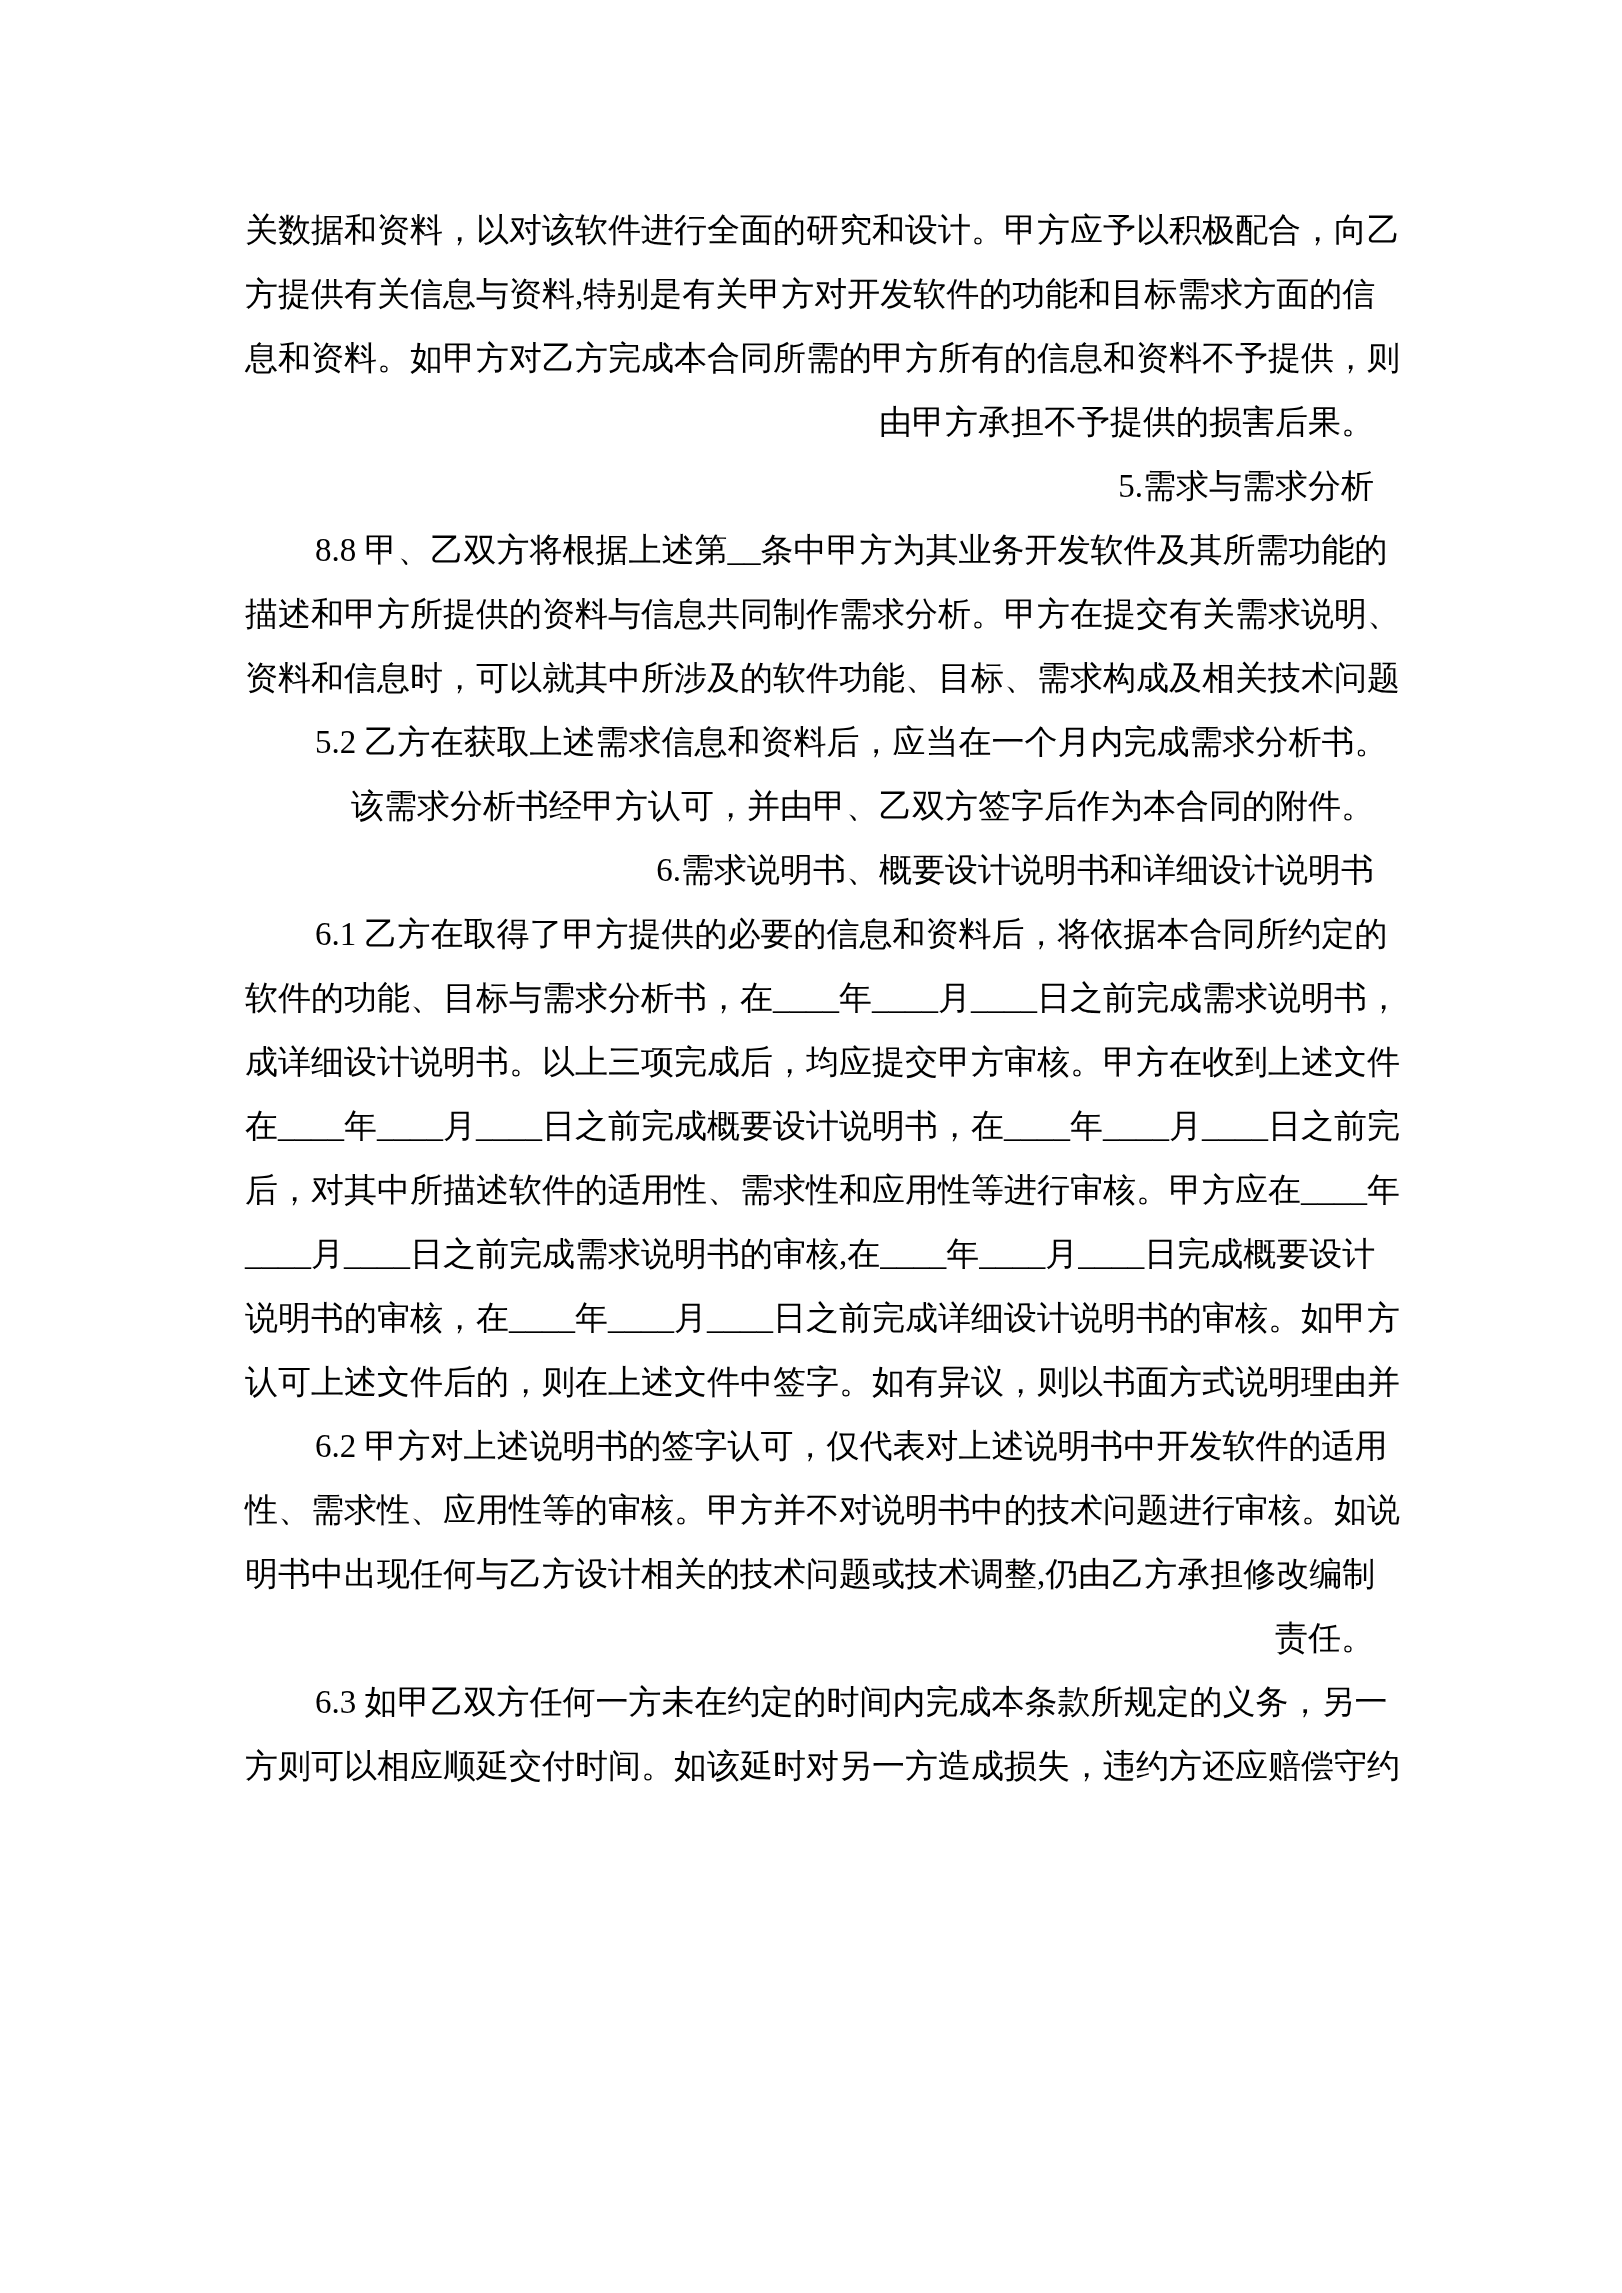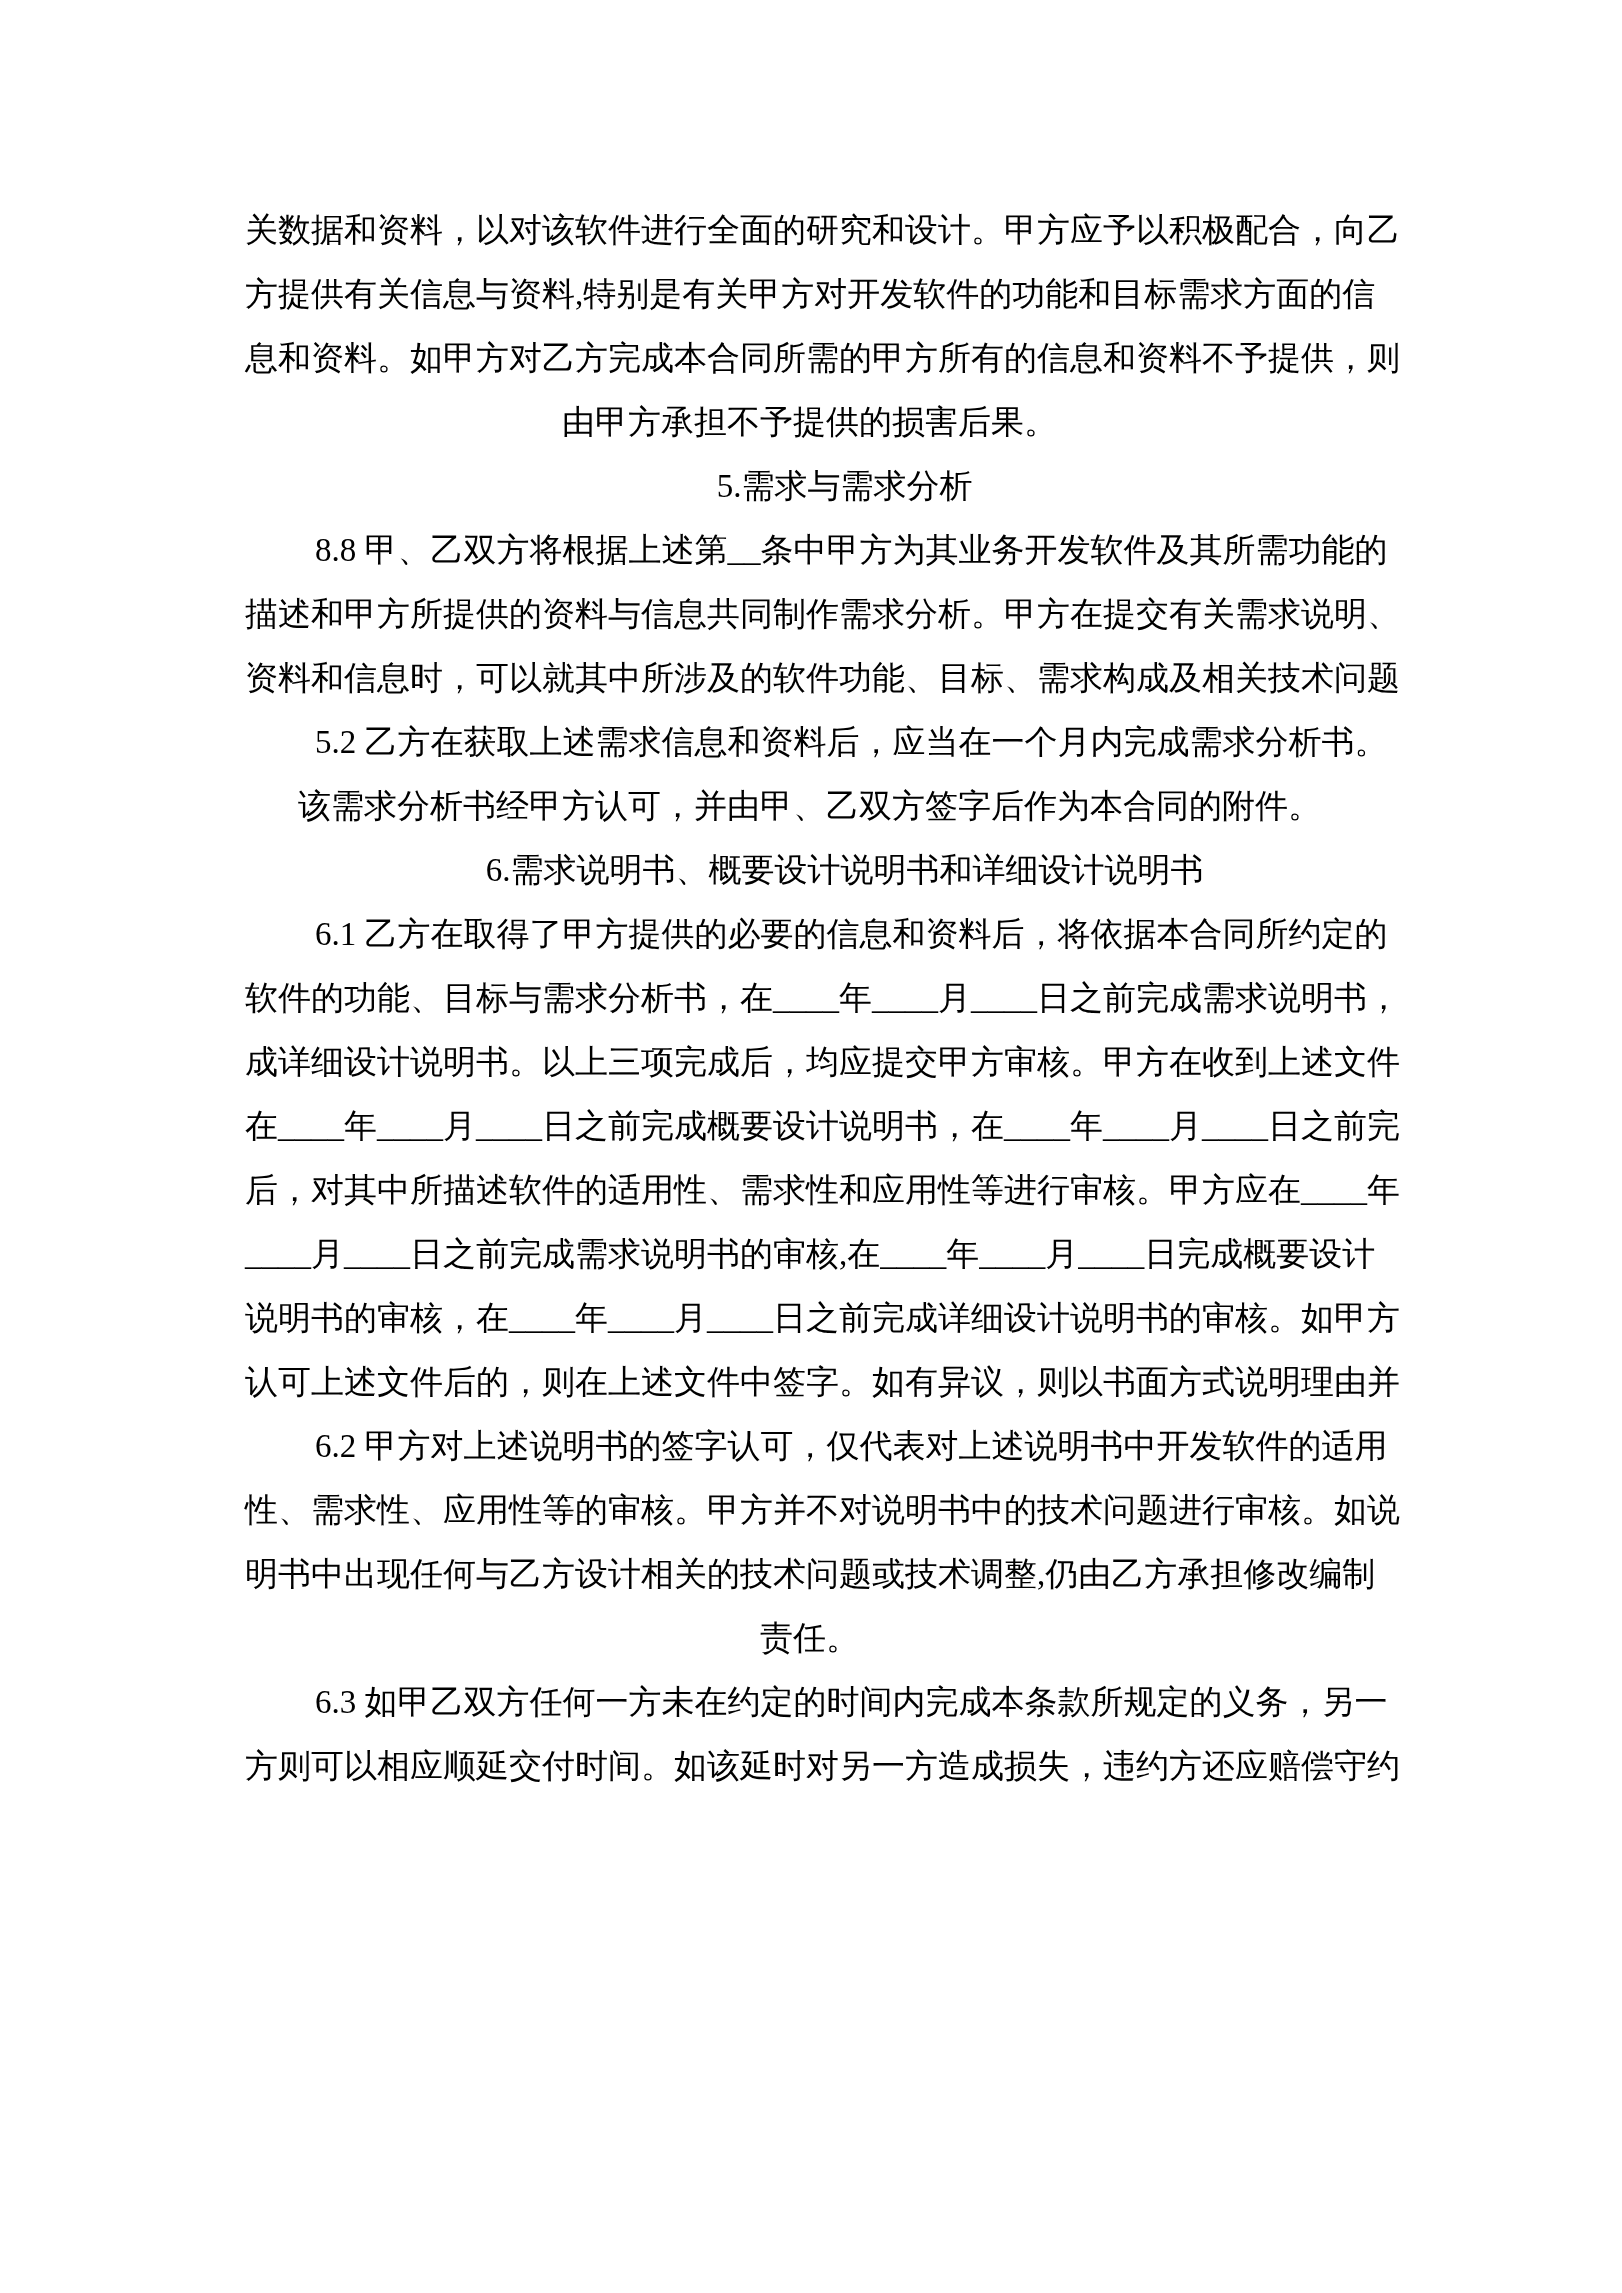--- a/index.html
+++ b/index.html
@@ -20,21 +20,21 @@
     top: 198px;
     width: 1129px;
   }
   .line {
     font-family: "Liberation Serif", "DejaVu Serif", serif;
     font-size: 33px;
     line-height: 64px;
     height: 64px;
     color: #000000;
     white-space: nowrap;
-    text-align: center;
+    text-align: right;
   }
   .line.justify {
     text-align: justify;
     text-align-last: justify;
   }
   .line.indent {
     text-indent: 70px;
   }
 </style>
 </head>

